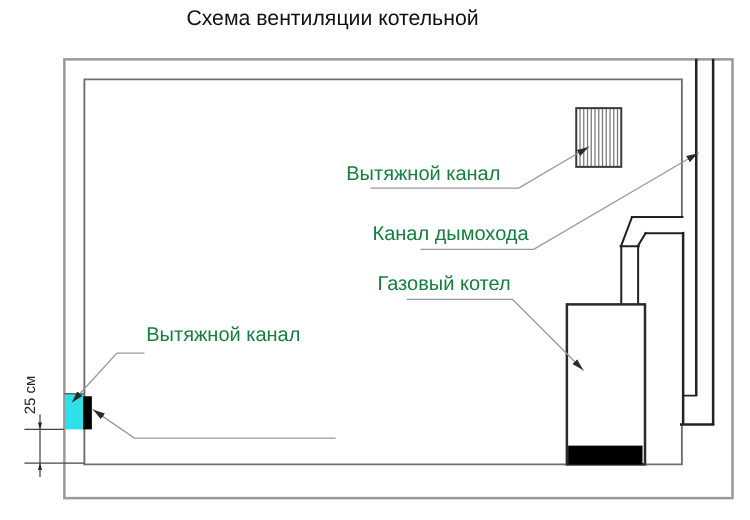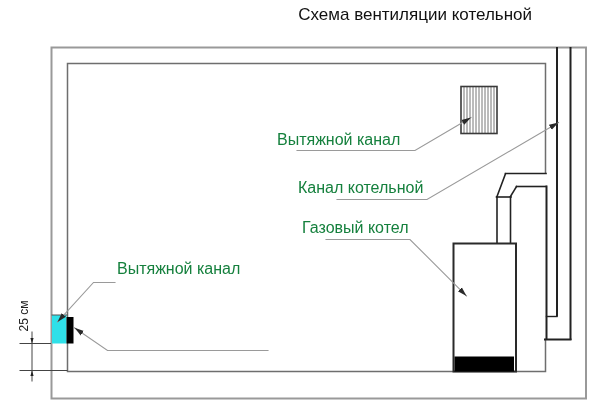--- a/index.html
+++ b/index.html
@@ -2,21 +2,21 @@
 <html><head>
 <meta charset="utf-8">
 <style>
   html,body{margin:0;padding:0;background:#fff;}
   #stage{
     position:relative;width:600px;height:416px;background:#ffffff;overflow:hidden;
     font-family:"Liberation Sans", sans-serif;color:#1c1c1c;
   }
   #linework{position:absolute;left:0;top:0;}
   .lbl{position:absolute;white-space:nowrap;font-size:16px;line-height:1.05;color:#15803d;}
-  .lbl-title{position:absolute;left:0;top:5px;width:532px;text-align:right;font-size:17px;color:#111;}
+  .lbl-title{position:absolute;left:0;top:5px;width:532px;text-align:center;font-size:17px;color:#111;}
   .lbl-bold{font-size:18px;font-weight:bold;}
   .lbl-dim{
     position:absolute;left:-12px;top:308px;width:74px;height:16px;
     font-size:12px;text-align:center;color:#222;
     transform:rotate(-90deg);
   }
 </style>
 </head>
 <body>
 
@@ -94,21 +94,21 @@
       <path d="M 32,332 V 381"></path>
       <polygon points="32,343.5 30.4,338 33.6,338" fill="#222222" stroke="none"></polygon>
       <polygon points="32,370.5 30.4,376 33.6,376" fill="#222222" stroke="none"></polygon>
     </g>
   </svg>
 
   <div class="lbl-title">Схема вентиляции котельной</div>
 
   <div class="lbl" style="left:277px;top:132px;">Вытяжной канал</div>
 
-  <div class="lbl" style="left:298px;top:180px;">Канал котельной</div>
+  <div class="lbl" style="left:298px;top:180px;">Канал дымохода</div>
 
   <div class="lbl" style="left:302px;top:220px;">Газовый котел</div>
 
   <div class="lbl" style="left:117px;top:261px;">Вытяжной канал</div>
 
 
   <div class="lbl-dim">25 см</div>
 </div>
 
 </body></html>

